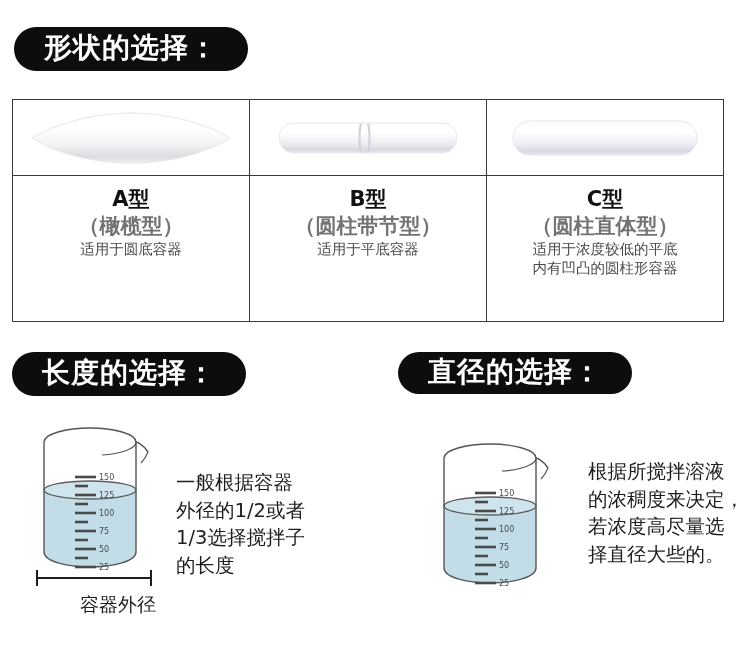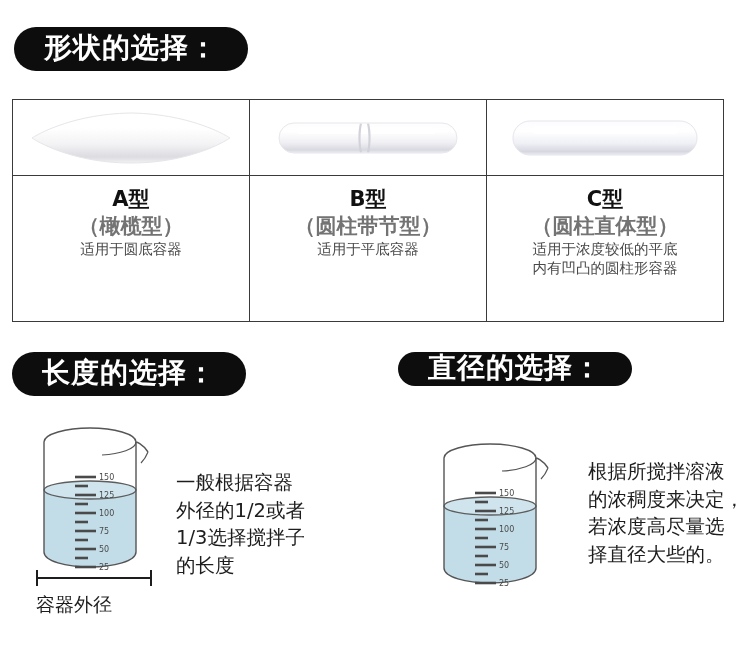--- a/index.html
+++ b/index.html
@@ -25,21 +25,21 @@
     display: flex;
     align-items: center;
     justify-content: center;
     color: #ffffff;
     font-weight: 700;
     letter-spacing: 1px;
     box-sizing: border-box;
   }
   #pill-shape   { left: 14px;  top: 27px;  width: 234px; height: 44px; font-size: 28px; }
   #pill-length  { left: 12px;  top: 352px; width: 234px; height: 44px; font-size: 28px; }
-  #pill-diameter{ left: 398px; top: 352px; width: 234px; height: 34px; font-size: 28px; }
+  #pill-diameter{ left: 398px; top: 352px; width: 234px; height: 42px; font-size: 28px; }
   .pill span { display: block; transform: translateY(-1px); }
 
   
   #shape-table {
     position: absolute;
     left: 12px;
     top: 99px;
     width: 712px;
     height: 223px;
     box-sizing: border-box;
@@ -110,21 +110,21 @@
     white-space: pre-line;
   }
   #note-length   { left: 176px; top: 469px; width: 165px; }
   #note-diameter { left: 588px; top: 458px; width: 160px; }
 
   #outer-dia-label {
     position: absolute;
     left: 36px;
     top: 592px;
     width: 120px;
-    text-align: left;
+    text-align: right;
     font-size: 19px;
     color: #1d1d1d;
   }
   #dim-arrow { position: absolute; left: 33px; top: 568px; }
 </style>
 </head>
 <body>
 
 <div class="page">
 

